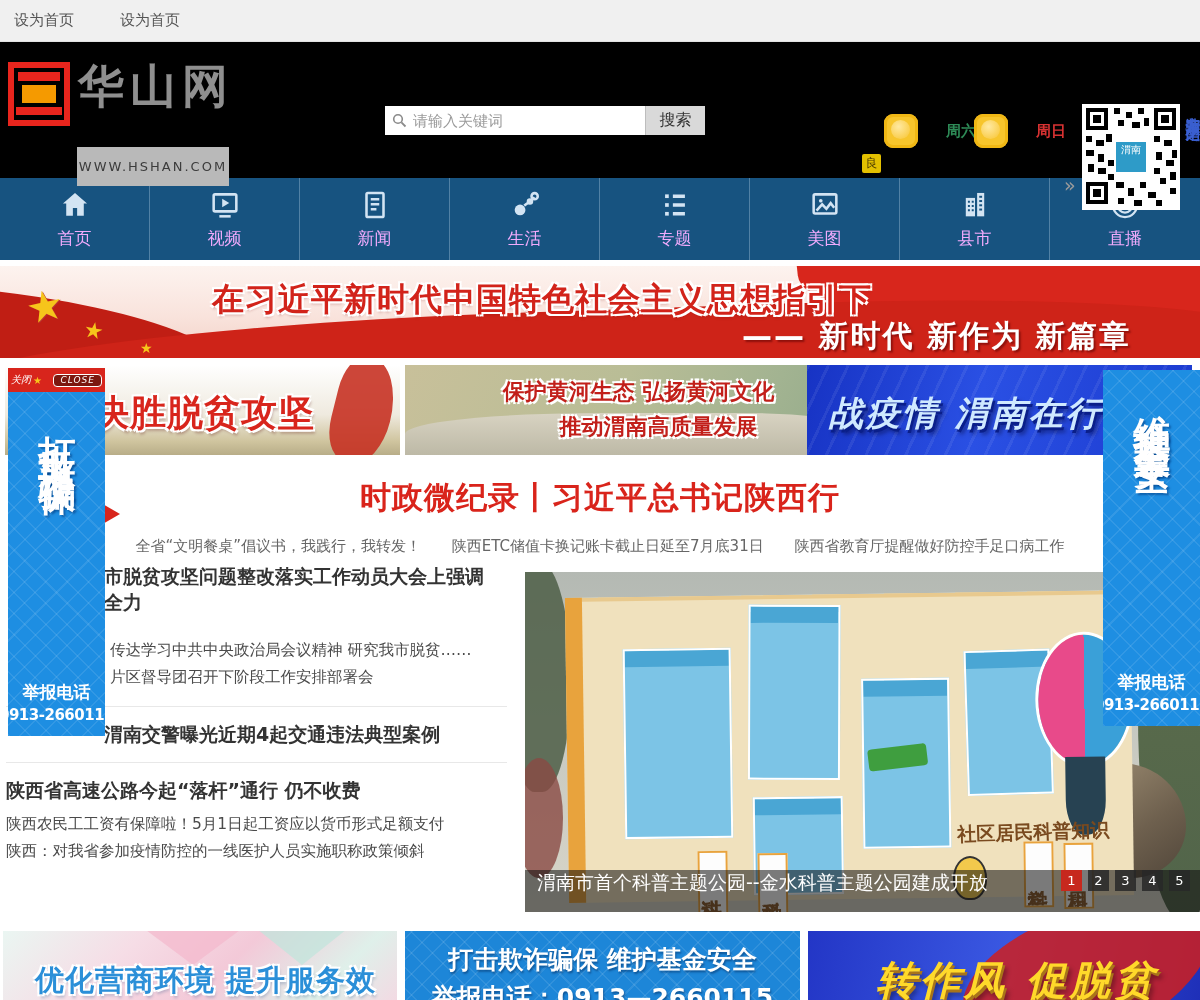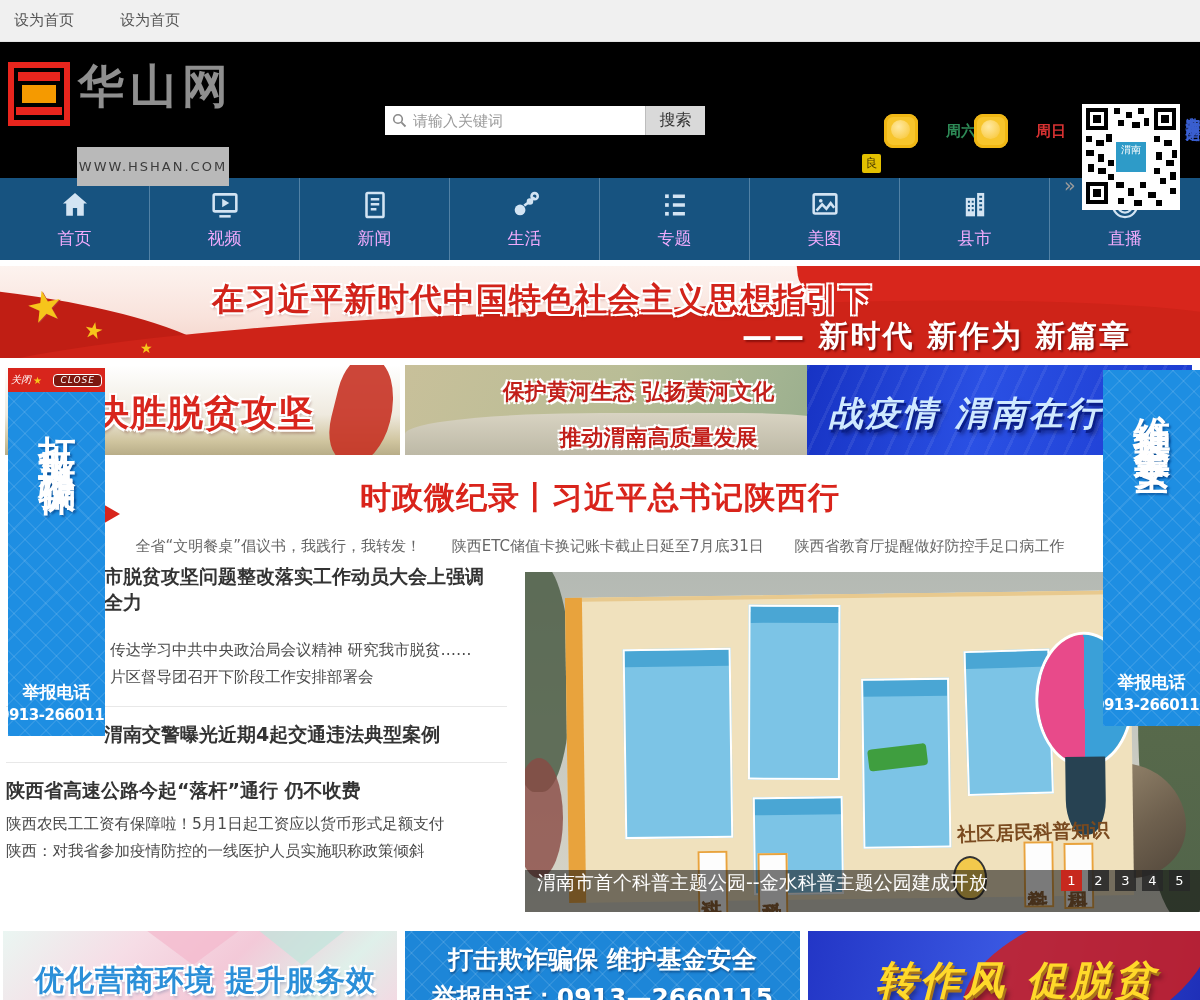--- a/index.html
+++ b/index.html
@@ -368,21 +368,21 @@
 </div>
 
 <div class="promo-row">
   <div class="promo promo1">
     <div class="flag"></div>
     <div class="promo1-text">决战决胜脱贫攻坚</div>
   </div>
   <div class="promo promo2">
     <div class="river"></div>
     <div class="promo2-line" style="top:12px;">保护黄河生态  弘扬黄河文化</div>
-    <div class="promo2-line" style="top:58px; padding-left:40px;">推动渭南高质量发展</div>
+    <div class="promo2-line" style="top:47px; padding-left:40px;">推动渭南高质量发展</div>
   </div>
   <div class="promo promo3">
     <div class="stripes"></div>
     <div class="promo3-text">战疫情 渭南在行动</div>
   </div>
 </div>
 
 <div class="content">
   <div class="headline-title">时政微纪录丨习近平总书记陕西行</div>
   <div class="arrow-deco"></div>

